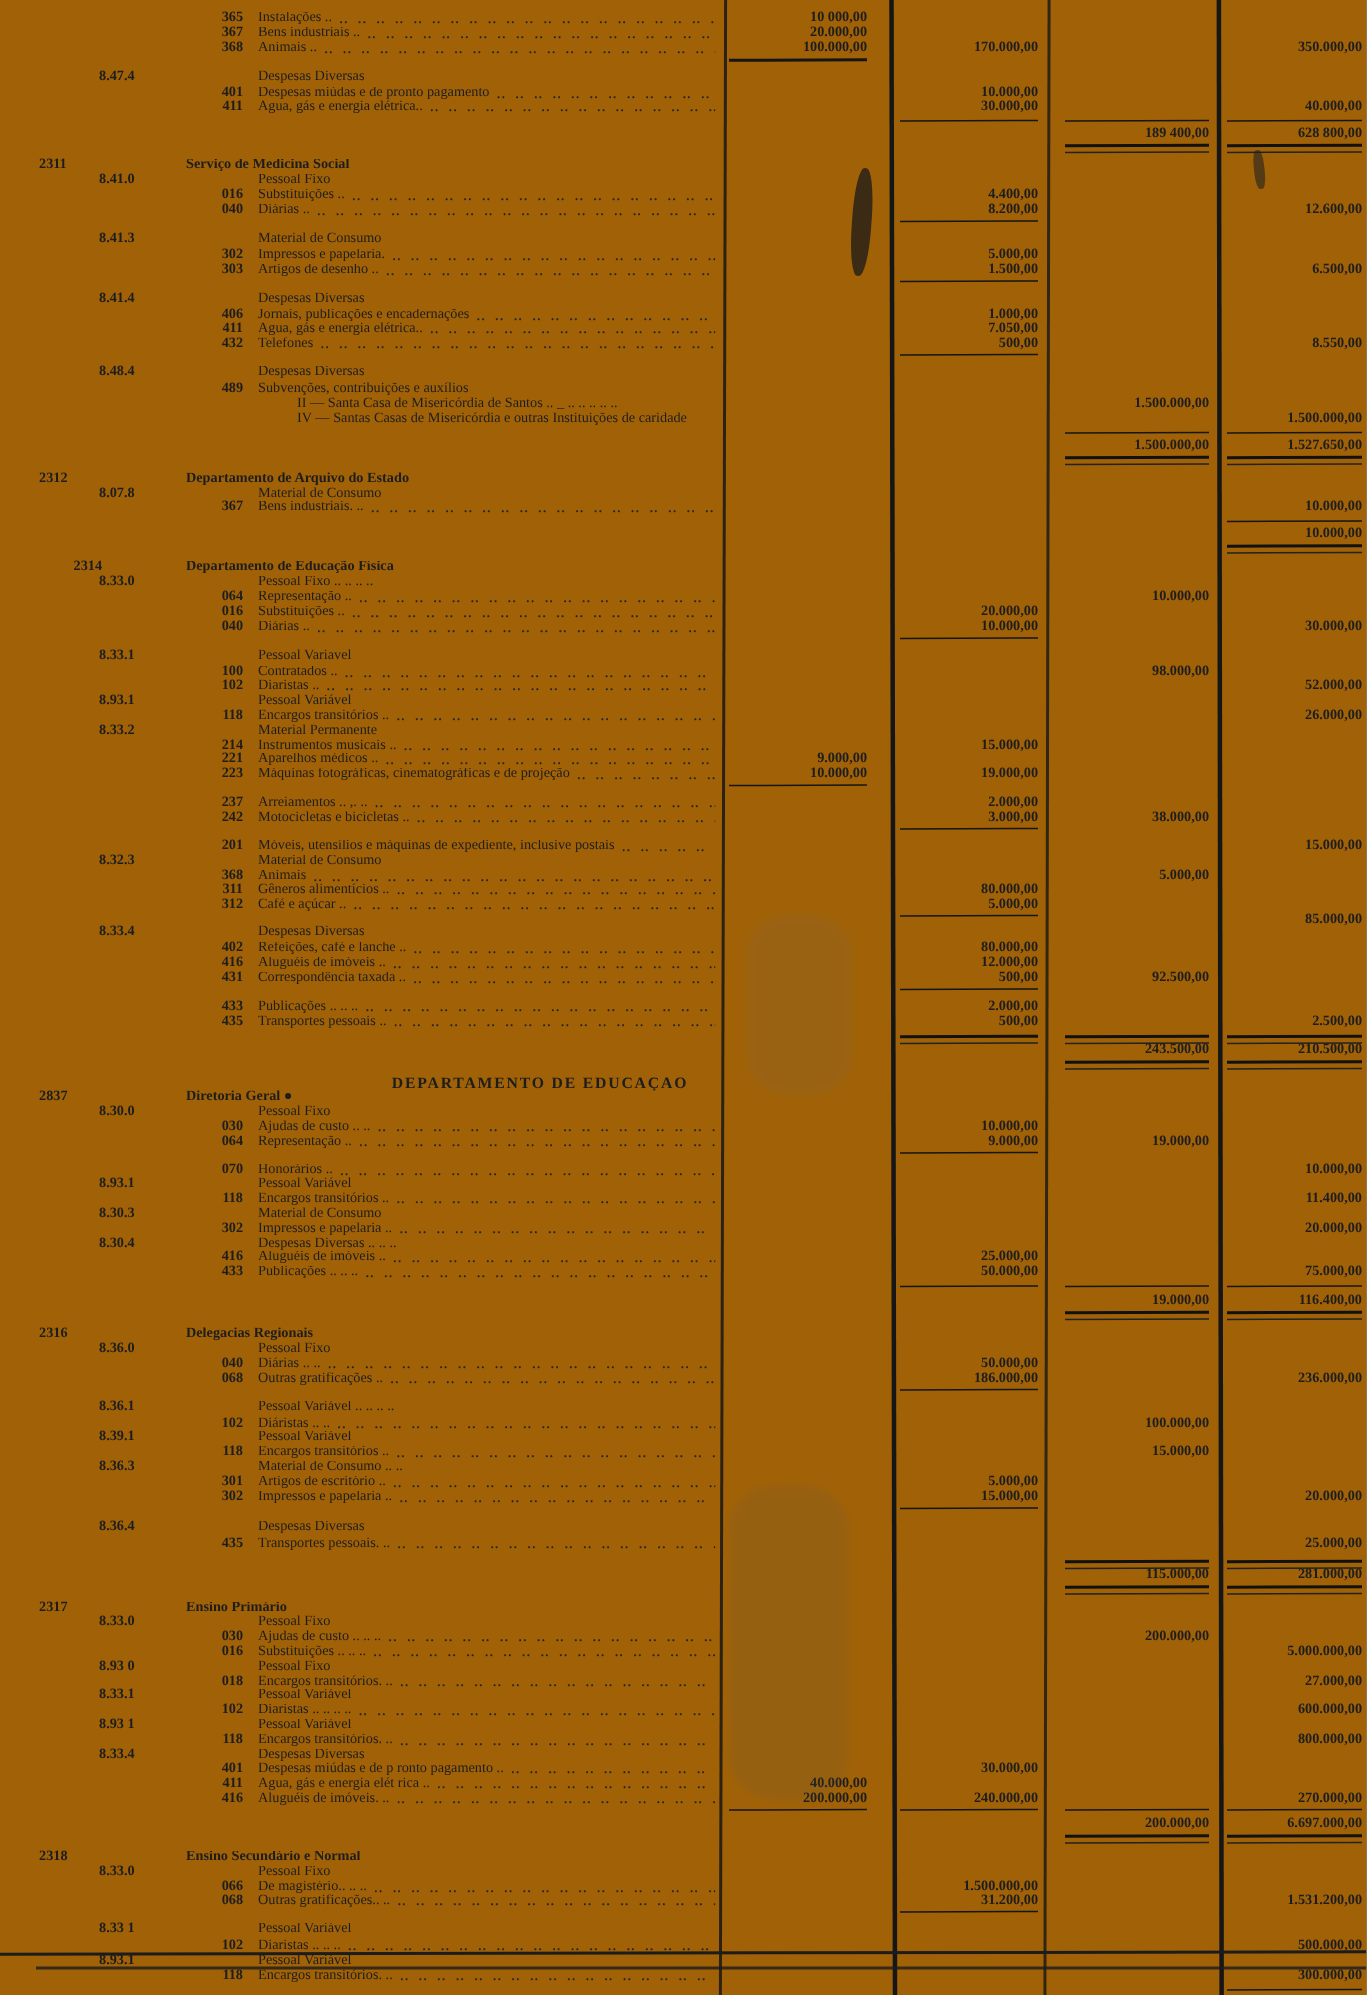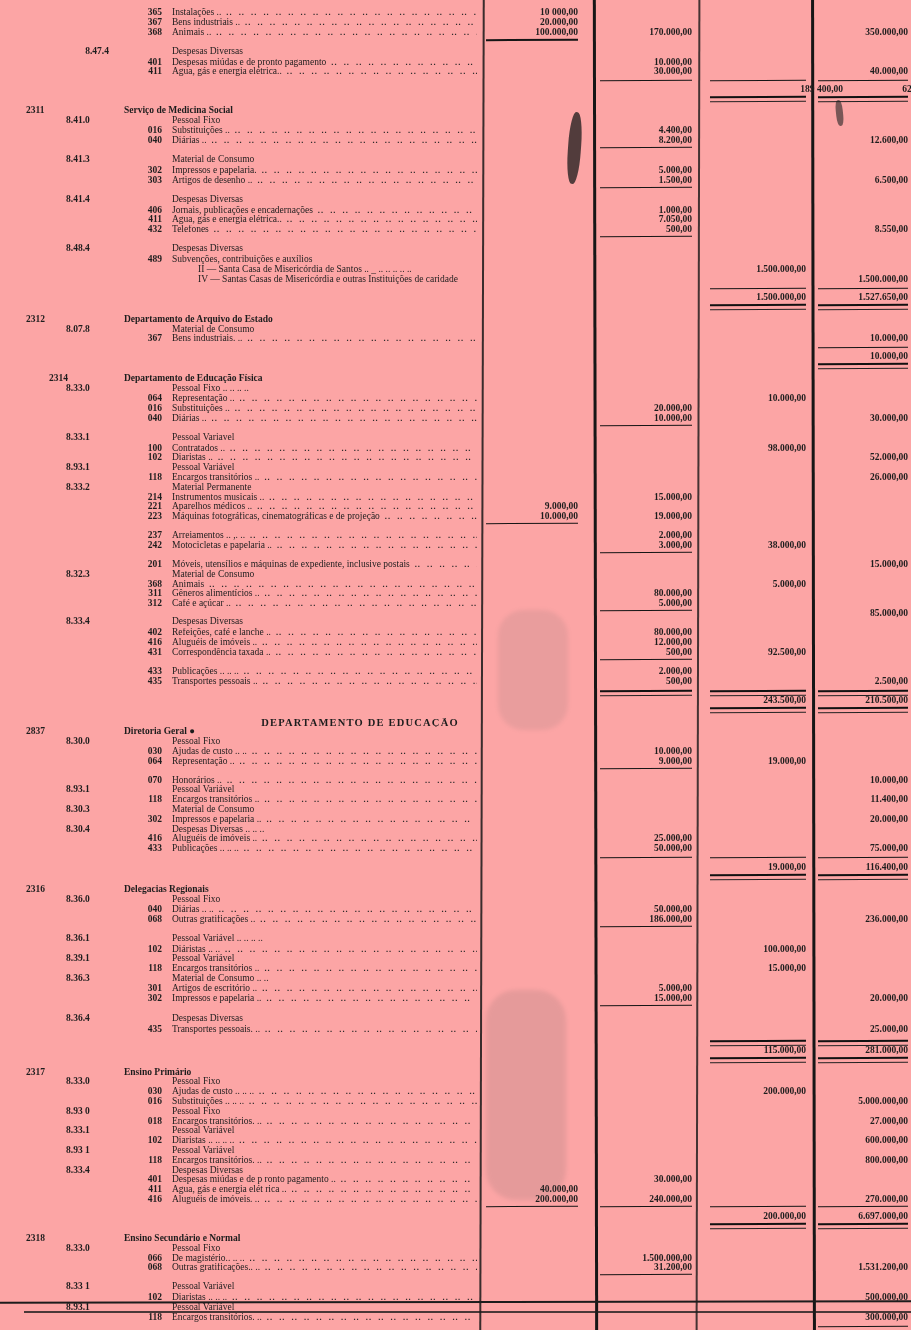--- a/index.html
+++ b/index.html
@@ -1,20 +1,20 @@
 <!DOCTYPE html>
 <html><head>
 <meta charset="utf-8">
 <style>
   html,body{margin:0;padding:0;background:#888;}
   .page{
     position:relative;
     width:911px;height:1330px;
     margin:0 auto;
-    background:#fca5a5;
+    background:#a16207;
     font-family:"Liberation Serif","DejaVu Serif",serif;
     color:#1d1d1d;
     overflow:hidden;
   }
   .rows{position:absolute;left:0;top:5px;right:0;}
   .row{position:relative;line-height:9px;font-size:9.5px;margin-top:0.8px;min-height:9px;}
   .row.rulerow{height:3px;min-height:3px;margin-top:1px;}
   .cell{position:absolute;top:0;white-space:nowrap;}
   .code{left:26px;width:42px;font-weight:700;}
   .sub{left:66px;width:62px;font-weight:700;}
@@ -87,21 +87,21 @@
           <span class="txt">Animais ..</span>
           <span class="dots">.. .. .. .. .. .. .. .. .. .. .. .. .. .. .. .. .. .. .. .. .. .. .. .. .. .. .. .. .. .. .. .. .. .. .. .. .. .. .. .. </span>
         </span>
         <span class="cell amt a1">100.000,00</span>
         <span class="cell amt a2">170.000,00</span>
         <span class="cell amt a4">350.000,00</span>
       </div>
       <div class="row rule rulerow">
         <div class="seg sc1 h"></div>
       </div>
-      <div class="row group" style="margin-top: 6px; text-align: center;">
+      <div class="row group" style="margin-top: 6px;">
         <span class="cell sub">8.47.4</span>
         <span class="cell lbl">
           <span class="txt">Despesas Diversas</span>
         </span>
       </div>
       <div class="row item" style="margin-top: 2px;">
         <span class="cell num">401</span>
         <span class="cell lbl">
           <span class="txt">Despesas miúdas e de pronto pagamento</span>
           <span class="dots">.. .. .. .. .. .. .. .. .. .. .. .. .. .. .. .. .. .. .. .. .. .. .. .. .. .. .. .. .. .. .. .. .. .. .. .. .. .. .. .. </span>
@@ -115,21 +115,21 @@
           <span class="dots">.. .. .. .. .. .. .. .. .. .. .. .. .. .. .. .. .. .. .. .. .. .. .. .. .. .. .. .. .. .. .. .. .. .. .. .. .. .. .. .. </span>
         </span>
         <span class="cell amt a2">30.000,00</span>
         <span class="cell amt a4">40.000,00</span>
       </div>
       <div class="row rule rulerow" style="margin-top: 3px;">
         <div class="seg sc2 l"></div>
         <div class="seg sc3 l"></div>
         <div class="seg sc4 l"></div>
       </div>
-      <div class="row total" style="margin-top: 3px; margin-left: 37px;">
+      <div class="row total" style="margin-top: 3px;">
         <span class="cell amt a3">189 400,00</span>
         <span class="cell amt a4">628 800,00</span>
       </div>
       <div class="row rule rulerow">
         <div class="seg sc3 d"></div>
         <div class="seg sc4 d"></div>
       </div>
       <div class="row section" style="margin-top: 8px;">
         <span class="cell code">2311</span>
         <span class="cell lbl">
@@ -401,21 +401,21 @@
         <span class="cell num">237</span>
         <span class="cell lbl">
           <span class="txt">Arreiamentos .. ,. ..</span>
           <span class="dots">.. .. .. .. .. .. .. .. .. .. .. .. .. .. .. .. .. .. .. .. .. .. .. .. .. .. .. .. .. .. .. .. .. .. .. .. .. .. .. .. </span>
         </span>
         <span class="cell amt a2">2.000,00</span>
       </div>
       <div class="row item">
         <span class="cell num">242</span>
         <span class="cell lbl">
-          <span class="txt">Motocicletas e papelaria ..</span>
+          <span class="txt">Motocicletas e bicicletas ..</span>
           <span class="dots">.. .. .. .. .. .. .. .. .. .. .. .. .. .. .. .. .. .. .. .. .. .. .. .. .. .. .. .. .. .. .. .. .. .. .. .. .. .. .. .. </span>
         </span>
         <span class="cell amt a2">3.000,00</span>
         <span class="cell amt a3">38.000,00</span>
       </div>
       <div class="row rule rulerow">
         <div class="seg sc2 l"></div>
       </div>
       <div class="row item" style="margin-top: 6px;">
         <span class="cell num">201</span>

